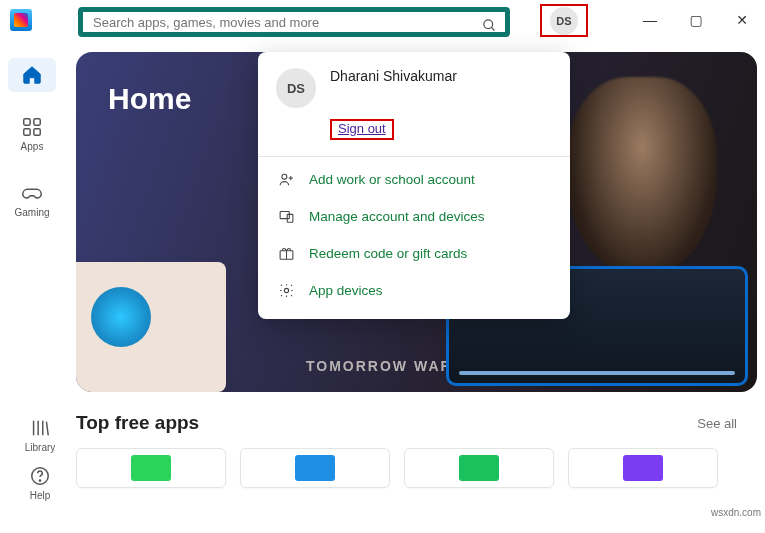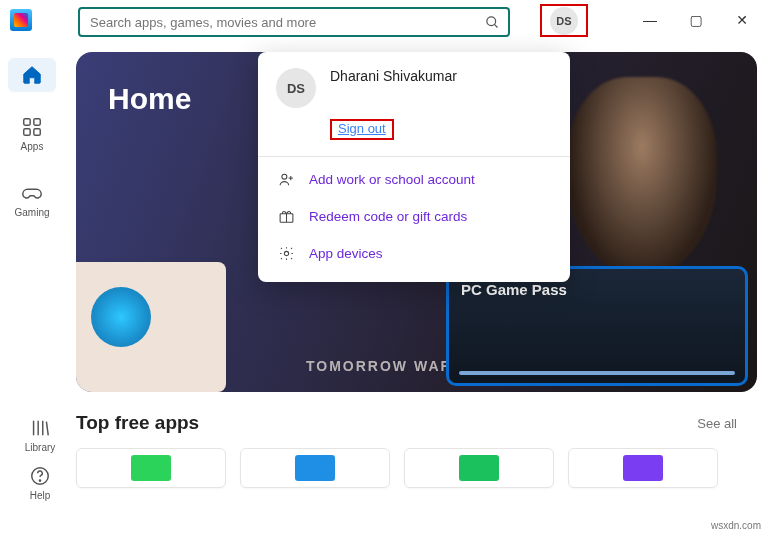--- a/index.html
+++ b/index.html
@@ -5,21 +5,21 @@
 * { box-sizing: border-box; margin: 0; padding: 0; }
 body { font-family: "Segoe UI", Arial, sans-serif; background: #fff; width: 765px; height: 533px; overflow: hidden; position: relative; font-size: 13px; color: #222; }
 
 .titlebar { height: 40px; display: flex; align-items: center; padding-left: 10px; }
 .store-logo { width: 22px; height: 22px; background: linear-gradient(#4cc2ff,#0078d4); border-radius: 3px; position: relative; }
 .store-logo::after { content:""; position:absolute; inset:4px 4px 4px 4px; background: linear-gradient(45deg,#ffb900,#ff6a00,#e3008c,#0078d4); border-radius:2px; }
 .spacer { flex: 1; }
 .win-controls { display: flex; margin-left: auto; }
 .win-btn { width: 46px; height: 40px; display:flex; align-items:center; justify-content:center; font-size:14px; color:#333; cursor:pointer; }
 
-.searchbar { position: absolute; left: 78px; top: 7px; width: 432px; height: 30px; border: 2px solid #0f766e; border-radius: 4px; display:flex; align-items:center; padding: 0 34px 0 10px; background:#fff; }
+.searchbar { position: absolute; left: 78px; top: 7px; width: 432px; height: 30px; border: 5px solid #0f766e; border-radius: 4px; display:flex; align-items:center; padding: 0 34px 0 10px; background:#fff; }
 .searchbar input { border:none; outline:none; width:100%; font-size:13px; color:#666; background:transparent; }
 .search-icon { position:absolute; right:8px; top:6px; font-size:15px; color:#555; }
 
 .avatar-wrap { position:absolute; left:540px; top:4px; width:48px; height:33px; border:2px solid #d60000; display:flex; align-items:center; justify-content:center; }
 .avatar { width:28px; height:28px; border-radius:50%; background:#e6e6e6; display:flex; align-items:center; justify-content:center; font-size:11px; font-weight:600; color:#444; }
 
 .sidebar { position:absolute; left:0; top:46px; width:64px; display:flex; flex-direction:column; align-items:center; gap:18px; padding-top:12px; }
 .nav-item { width:48px; display:flex; flex-direction:column; align-items:center; gap:3px; font-size:10px; color:#555; cursor:pointer; padding:6px 0; border-radius:6px; }
 .nav-item.active { background:#eaf3fb; }
 .nav-item svg { width:22px; height:22px; }
@@ -47,26 +47,26 @@
 .app-row { display:flex; gap:14px; margin-top:14px; }
 .app-tile { width:150px; height:40px; border:1px solid #e4e4e4; border-radius:6px; display:flex; align-items:center; justify-content:center; box-shadow:0 1px 2px rgba(0,0,0,.04); }
 .app-tile .sq { width:40px; height:26px; border-radius:3px; }
 
 .flyout { position:absolute; left:258px; top:52px; width:312px; background:#fff; border-radius:8px; box-shadow:0 8px 28px rgba(0,0,0,.25); padding:16px 18px 10px; z-index:50; }
 .fly-top { display:flex; gap:14px; padding-bottom:10px; }
 .fly-av { width:40px; height:40px; border-radius:50%; background:#e6e6e6; display:flex; align-items:center; justify-content:center; font-weight:600; color:#444; }
 .fly-name { font-size:14px; font-weight:500; margin-bottom:19px; }
 .fly-email { width:120px; height:10px; background:#fff; border-bottom:1px solid transparent; }
 .sign-out-wrap { display:inline-block; border:2px solid #d60000; padding:0 6px 2px; margin-top:6px; }
-.sign-out { color:#3b82f6; text-decoration:underline; font-size:13px; cursor:pointer; }
+.sign-out { color:#4c1d95; text-decoration:underline; font-size:13px; cursor:pointer; }
 .fly-divider { height:1px; background:#e4e4e4; margin:6px -18px 4px; }
-.fly-item { display:flex; align-items:center; gap:14px; padding:10px 2px; font-size:13.5px; color:#6d28d9; cursor:pointer; }
+.fly-item { display:flex; align-items:center; gap:14px; padding:10px 2px; font-size:13.5px; color:#15803d; cursor:pointer; }
 .fly-item svg { width:17px; height:17px; stroke:#444; fill:none; stroke-width:1.5; }
 
-.watermark { position:absolute; right:4px; bottom:2px; font-size:10px; color:#777; }
+.watermark { position:absolute; right:4px; bottom:15px; font-size:10px; color:#777; }
 </style>
 </head>
 <body>
 
 <div class="titlebar">
   <div class="store-logo"></div>
   <div class="spacer"></div>
   <div class="win-controls">
     <div class="win-btn">—</div>
     <div class="win-btn">▢</div>
@@ -185,20 +185,27 @@
     <svg viewBox="0 0 24 24">
         <circle cx="9" cy="8" r="3.5"></circle>
         <path d="M3 20c0-3 3-5 6-5s6 2 6 5"></path>
         <line x1="18" y1="7" x2="18" y2="13"></line>
         <line x1="15" y1="10" x2="21" y2="10"></line>
       </svg>
     <span>Add work or school account</span>
   </div>
   <div class="fly-item">
     <svg viewBox="0 0 24 24">
+        <rect x="3" y="5" width="13" height="10" rx="1"></rect>
+        <rect x="13" y="9" width="8" height="11" rx="1"></rect>
+      </svg>
+    <span>Manage account and devices</span>
+  </div>
+  <div class="fly-item">
+    <svg viewBox="0 0 24 24">
         <rect x="3" y="8" width="18" height="12" rx="1"></rect>
         <line x1="12" y1="8" x2="12" y2="20"></line>
         <path d="M12 8c-2-4-6-4-6 0M12 8c2-4 6-4 6 0"></path>
       </svg>
     <span>Redeem code or gift cards</span>
   </div>
   <div class="fly-item">
     <svg viewBox="0 0 24 24">
         <circle cx="12" cy="12" r="3"></circle>
         <path d="M12 3v2M12 19v2M4.2 4.2l1.4 1.4M18.4 18.4l1.4 1.4M3 12h2M19 12h2M4.2 19.8l1.4-1.4M18.4 5.6l1.4-1.4"></path>

